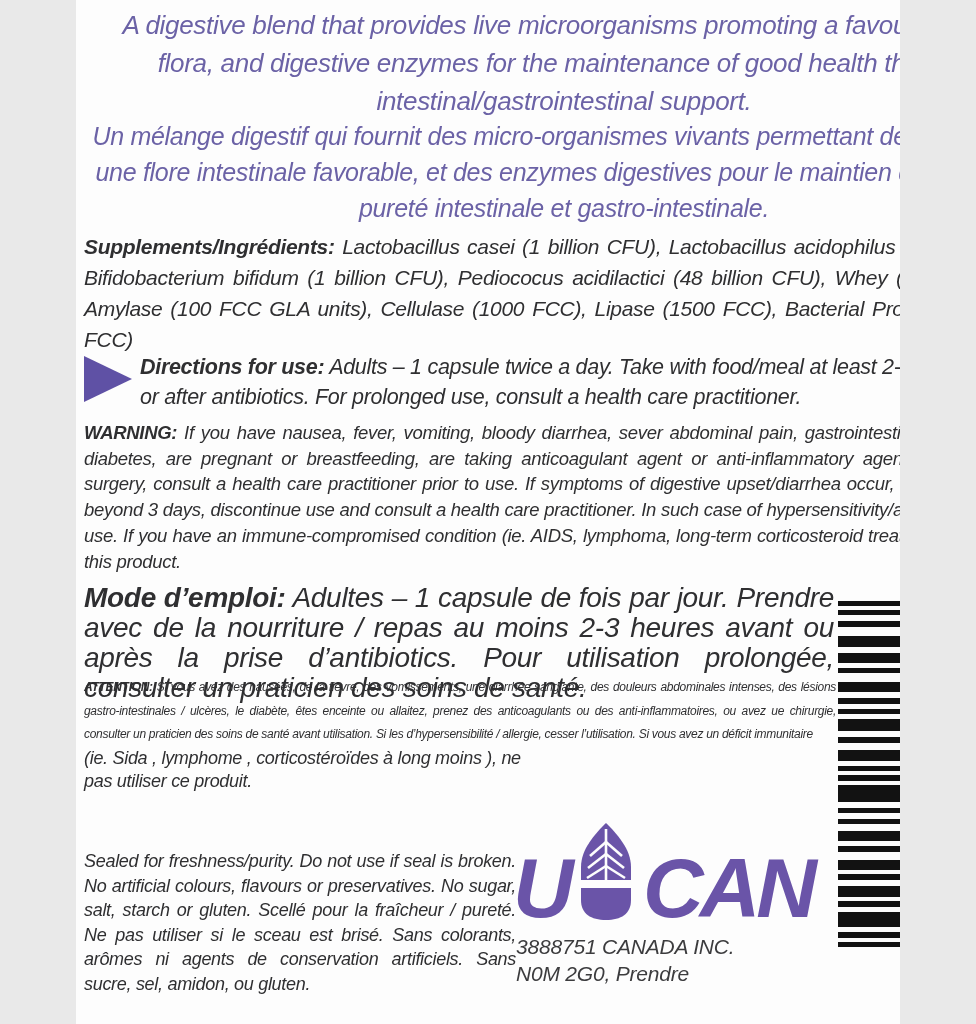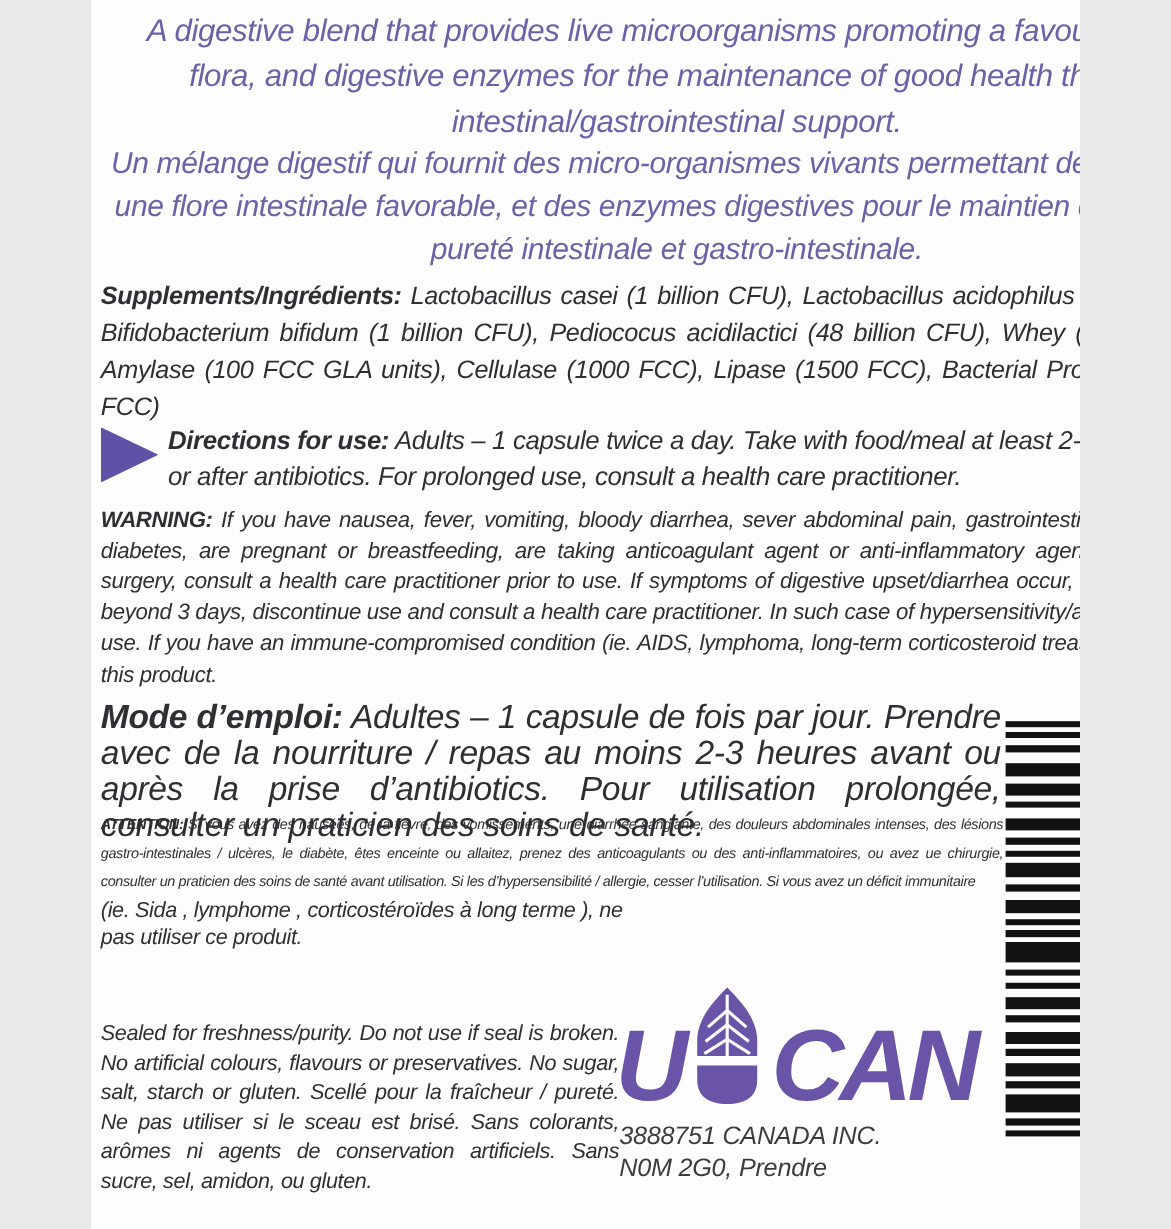--- a/index.html
+++ b/index.html
@@ -71,21 +71,21 @@
   </svg>
 
   <p class="para directions"><b>Directions for use:</b><span> Adults – 1 capsule twice a day. Take with food/meal at least 2-3 hours before or after antibiotics. For prolonged use, consult a health care practitioner.</span></p>
 
   <p class="para justify warning"><b>WARNING:</b><span> If you have nausea, fever, vomiting, bloody diarrhea, sever abdominal pain, gastrointestinal lesions/ulcers, diabetes, are pregnant or breastfeeding, are taking anticoagulant agent or anti-inflammatory agents, or are having surgery, consult a health care practitioner prior to use. If symptoms of digestive upset/diarrhea occur, worsen, or persist beyond 3 days, discontinue use and consult a health care practitioner. In such case of hypersensitivity/allergy, discontinue use. If you have an immune-compromised condition (ie. AIDS, lymphoma, long-term corticosteroid treatment), do not use this product.</span></p>
 
   <p class="para justify mode"><b>Mode d’emploi:</b><span> Adultes – 1 capsule de fois par jour. Prendre avec de la nourriture / repas au moins 2-3 heures avant ou après la prise d’antibiotics. Pour utilisation prolongée, consulter un praticien des soins de santé.</span></p>
 
   <div class="attention-block">
     <p class="para justify attention"><b>ATTENTION:</b><span> Si vous avez des nausées, de la fièvre, des vomissements, une diarrhée sanglante, des douleurs abdominales intenses, des lésions gastro-intestinales / ulcères, le diabète, êtes enceinte ou allaitez, prenez des anticoagulants ou des anti-inflammatoires, ou avez ue chirurgie, consulter un praticien des soins de santé avant utilisation. Si les d’hypersensibilité / allergie, cesser l’utilisation. Si vous avez un déficit immunitaire</span></p>
-    <p class="para attention2">(ie. Sida , lymphome , corticostéroïdes à long terme ), ne pas utiliser ce produit.</p>
+    <p class="para attention2">(ie. Sida , lymphome , corticostéroïdes à long moins ), ne pas utiliser ce produit.</p>
   </div>
 
   <p class="para justify sealed">Sealed for freshness/purity. Do not use if seal is broken. No artificial colours, flavours or preservatives. No sugar, salt, starch or gluten. Scellé pour la fraîcheur / pureté. Ne pas utiliser si le sceau est brisé. Sans colorants, arômes ni agents de conservation artificiels. Sans sucre, sel, amidon, ou gluten.</p>
 
   <div class="logo">
     <svg width="312" height="100" viewBox="0 0 312 100">
       <text x="0" y="95">U</text>
       <g transform="translate(64,0)" fill="#6a54a8">
         <path d="M29 1 C18 12 4 27 4 45 L4 58 L54 58 L54 45 C54 27 40 12 29 1 Z"></path>
         <g stroke="#fdfdfd" stroke-width="2.6" fill="none">

